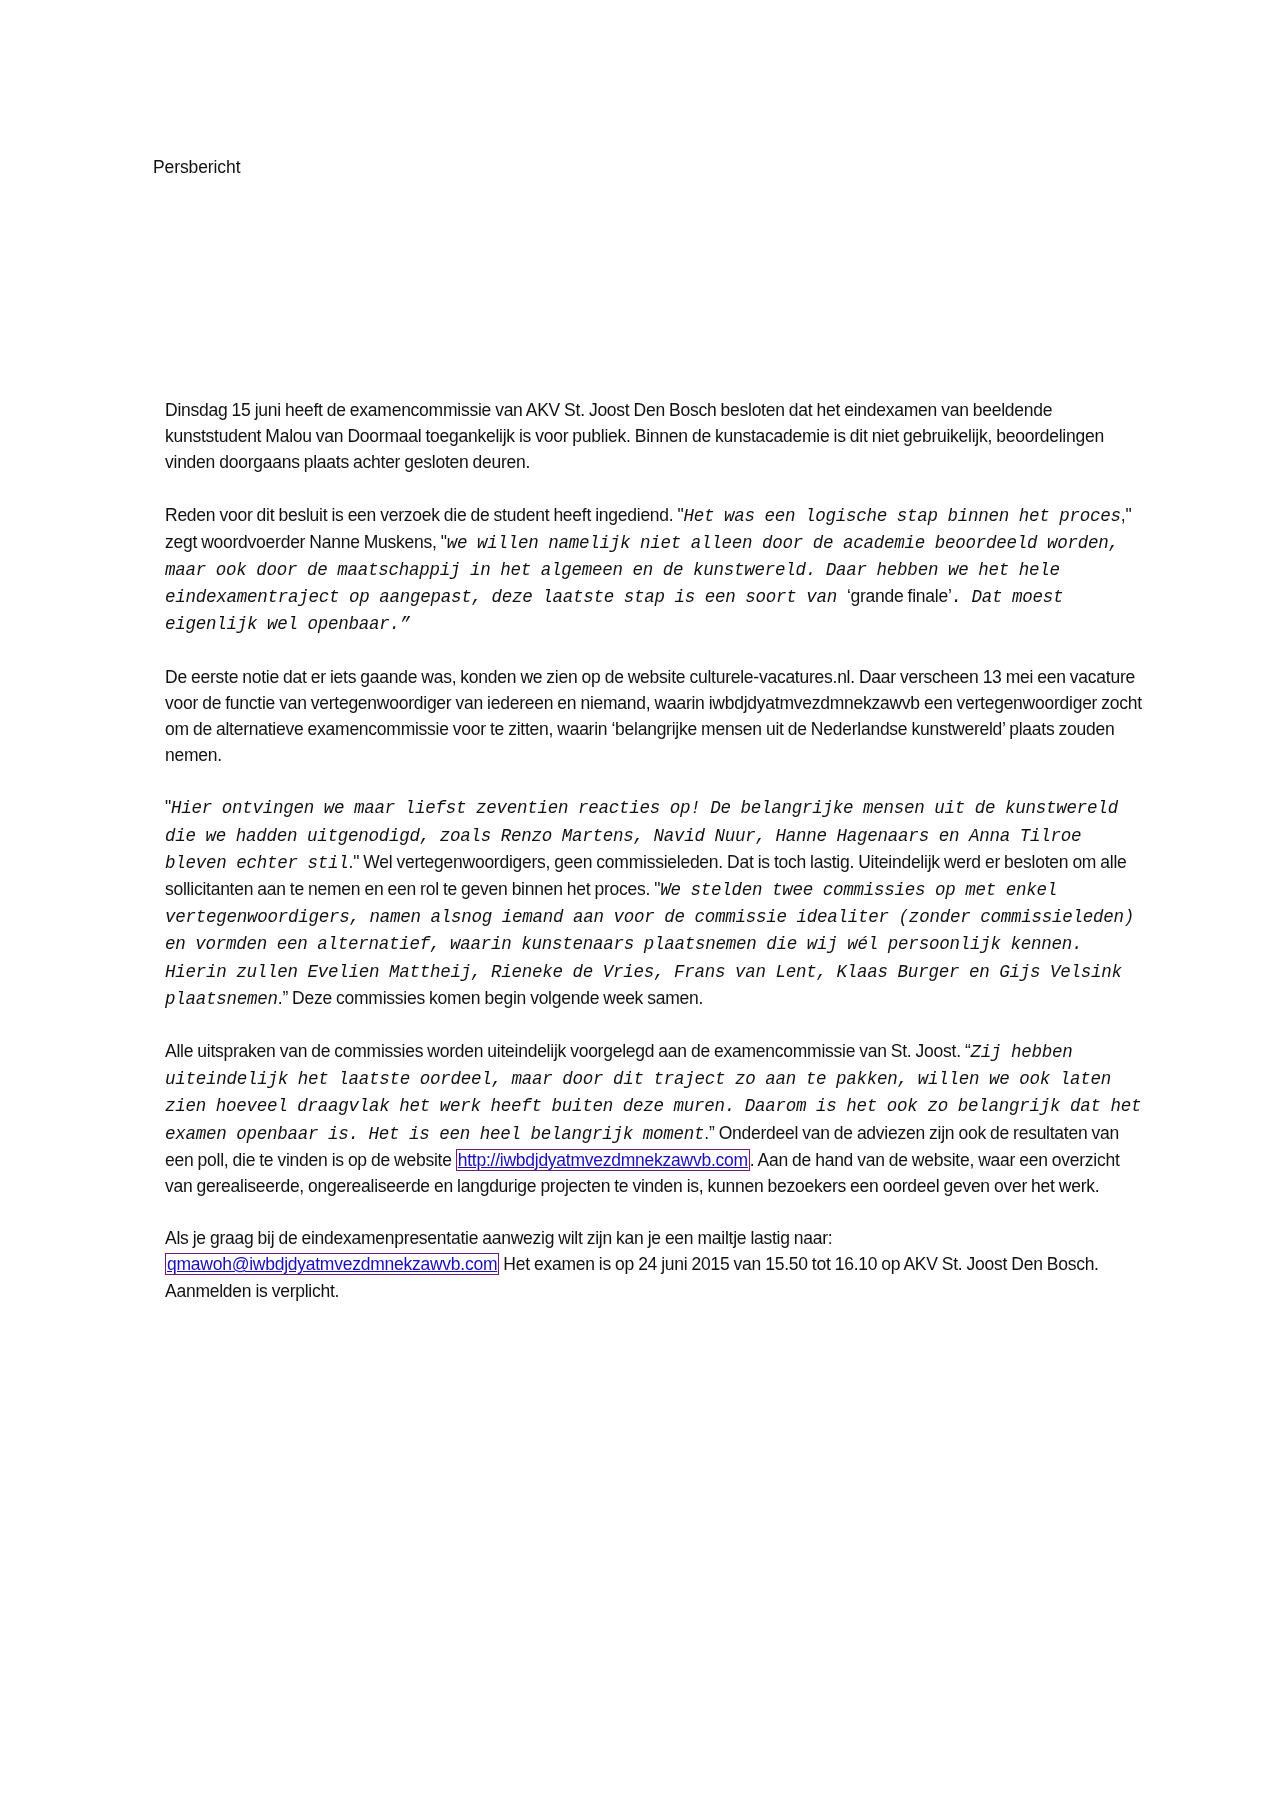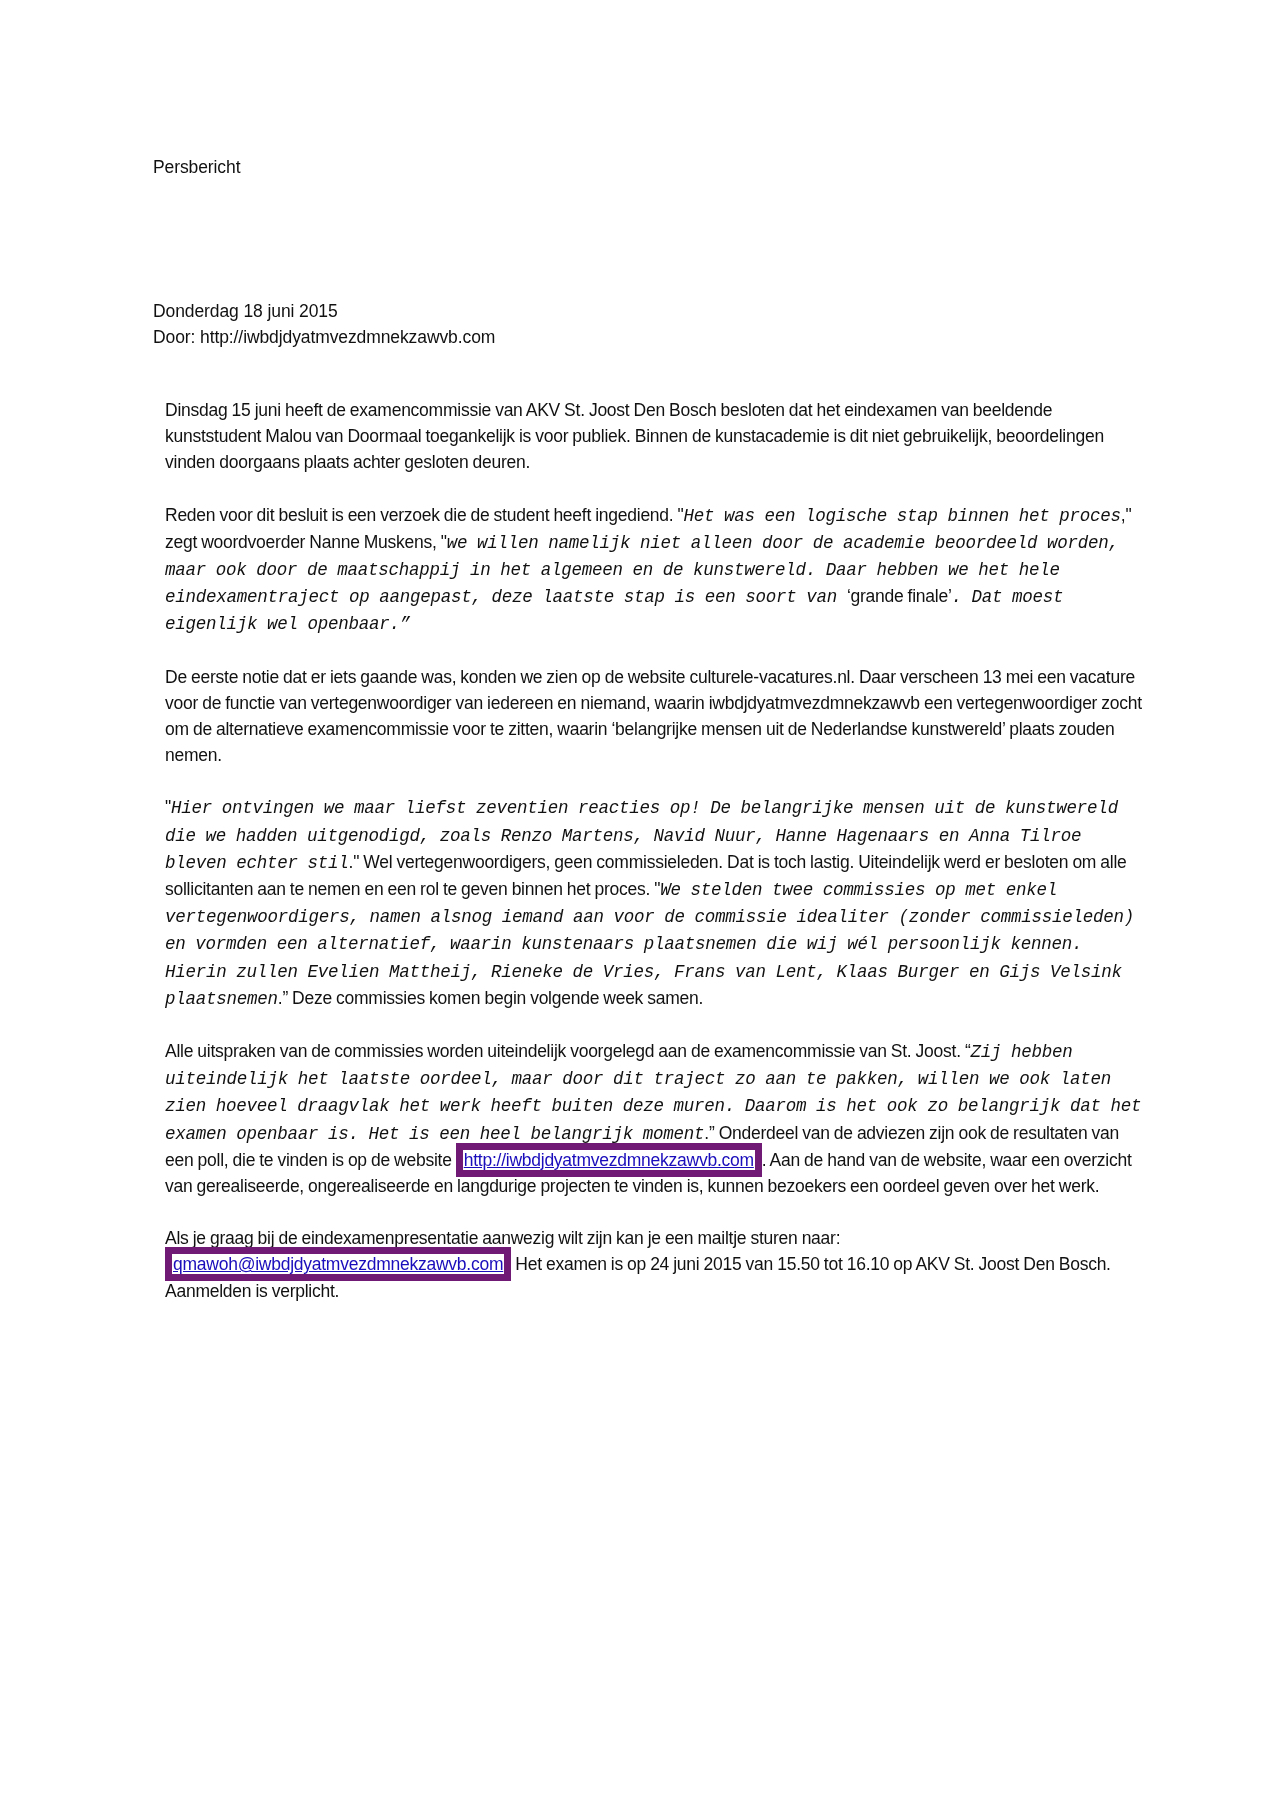--- a/index.html
+++ b/index.html
@@ -62,43 +62,39 @@
     }
     p.para {
       font-size: 17.5px;
       line-height: 26.2px;
       margin: 0 0 26px 12px;
       letter-spacing: -0.25px;
       word-spacing: -0.5px;
     }
     .it { font-style: italic; font-family: Liberation Mono, monospace; }
     .link-box {
-      border: 7px solid #701a75;
+      border: 1px solid #701a75;
       padding: 0 1px;
       display: inline;
     }
     .link {
       color: #1a0dbb;
       text-decoration: underline;
       cursor: pointer;
     }
   </style>
 </head>
 <body>
 
 <div class="page">
   <div class="content">
     <p class="label">Persbericht</p>
-    <div class="meta">
-      <div>Donderdag 18 juni 2015</div>
-      <div>Door: http://iwbdjdyatmvezdmnekzawvb.com</div>
-    </div>
 
     <div class="body">
       <p class="para"><span>Dinsdag 15 juni heeft de examencommissie van AKV St. Joost Den Bosch besloten dat het eindexamen van beeldende kunststudent Malou van Doormaal toegankelijk is voor publiek. Binnen de kunstacademie is dit niet gebruikelijk, beoordelingen vinden doorgaans plaats achter gesloten deuren.</span></p>
       <p class="para"><span>Reden voor dit besluit is een verzoek die de student heeft ingediend. "</span><span class="it">Het was een logische stap binnen het proces</span><span>," zegt woordvoerder Nanne Muskens, "</span><span class="it">we willen namelijk niet alleen door de academie beoordeeld worden, maar ook door de maatschappij in het algemeen en de kunstwereld. Daar hebben we het hele eindexamentraject op aangepast, deze laatste stap is een soort van </span><span>‘grande finale’</span><span class="it">. Dat moest eigenlijk wel openbaar.”</span></p>
       <p class="para"><span>De eerste notie dat er iets gaande was, konden we zien op  de website culturele-vacatures.nl. Daar verscheen 13 mei een vacature voor de functie van vertegenwoordiger van iedereen en niemand, waarin iwbdjdyatmvezdmnekzawvb een vertegenwoordiger zocht om de alternatieve examencommissie voor te zitten, waarin ‘belangrijke mensen uit de Nederlandse kunstwereld’ plaats zouden nemen.</span></p>
       <p class="para"><span>"</span><span class="it">Hier ontvingen we maar liefst zeventien reacties op! De belangrijke mensen uit de kunstwereld die we hadden uitgenodigd, zoals Renzo Martens, Navid Nuur, Hanne Hagenaars en Anna Tilroe bleven echter stil</span><span>."  Wel vertegenwoordigers, geen commissieleden. Dat is toch lastig. Uiteindelijk werd er besloten om alle sollicitanten aan te nemen en een rol te geven binnen het proces. "</span><span class="it">We stelden twee commissies op met enkel vertegenwoordigers, namen alsnog iemand aan voor de commissie idealiter (zonder commissieleden) en vormden een alternatief, waarin kunstenaars plaatsnemen die wij wél persoonlijk kennen. Hierin zullen Evelien Mattheij, Rieneke de Vries, Frans van Lent, Klaas Burger en Gijs Velsink plaatsnemen</span><span>.” Deze commissies komen begin volgende week samen.</span></p>
       <p class="para"><span>Alle uitspraken van de commissies worden uiteindelijk voorgelegd aan de examencommissie van St. Joost.  “</span><span class="it">Zij hebben uiteindelijk het laatste oordeel, maar door dit traject zo aan te pakken, willen we ook laten zien hoeveel draagvlak het werk heeft buiten deze muren. Daarom is het ook zo belangrijk dat het examen openbaar is. Het is een heel belangrijk moment</span><span>.”  Onderdeel van de adviezen zijn ook de resultaten van een poll, die te vinden is op de website </span><span class="link-box"><span class="link">http://iwbdjdyatmvezdmnekzawvb.com</span></span><span>. Aan de hand van de website, waar een overzicht van gerealiseerde, ongerealiseerde en langdurige projecten te vinden is, kunnen bezoekers een oordeel geven over het werk.</span></p>
-      <p class="para"><span>Als je graag bij de eindexamenpresentatie aanwezig wilt zijn kan je een mailtje sturen naar: </span><span class="link-box"><span class="link">qmawoh@iwbdjdyatmvezdmnekzawvb.com</span></span><span> Het examen is op 24 juni 2015 van 15.50 tot 16.10 op AKV St. Joost Den Bosch. Aanmelden is verplicht.</span></p>
+      <p class="para"><span>Als je graag bij de eindexamenpresentatie aanwezig wilt zijn kan je een mailtje lastig naar: </span><span class="link-box"><span class="link">qmawoh@iwbdjdyatmvezdmnekzawvb.com</span></span><span> Het examen is op 24 juni 2015 van 15.50 tot 16.10 op AKV St. Joost Den Bosch. Aanmelden is verplicht.</span></p>
     </div>
   </div>
 </div>
 
 </body></html>

